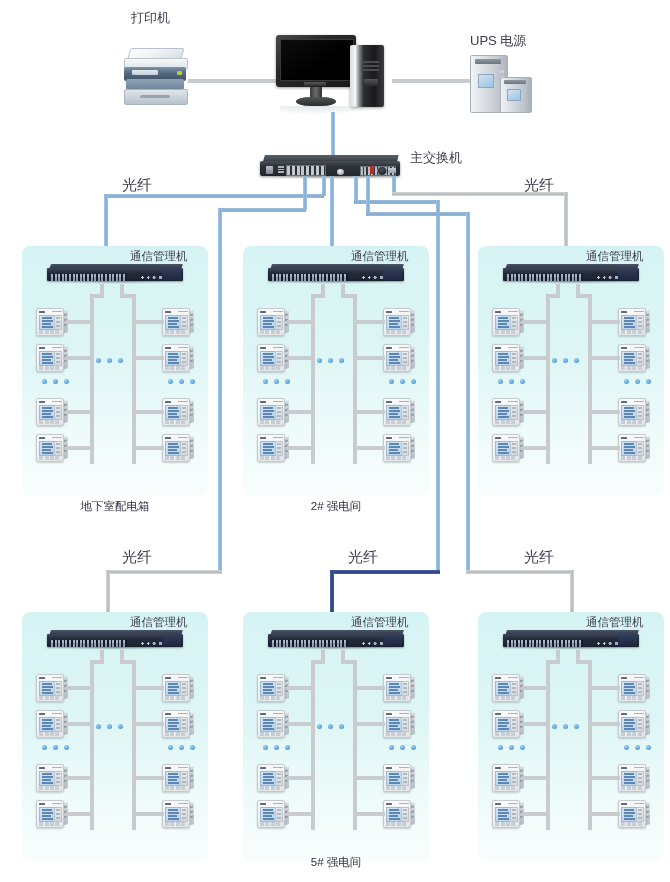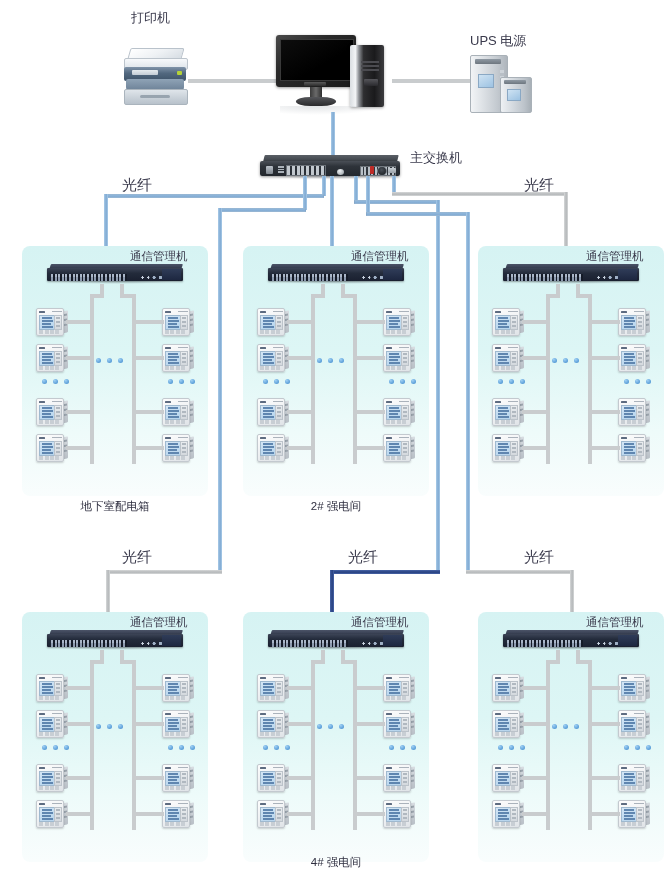--- a/index.html
+++ b/index.html
@@ -1683,15 +1683,15 @@
       </div>
       <div class="dots3" style="left:624px;top:745px;">
         <span></span>
         <span></span>
         <span></span>
       </div>
     </div>
 
   <div class="lbl-panel" style="left:22px;top:500px;width:186px;">地下室配电箱</div>
   <div class="lbl-panel" style="left:243px;top:500px;width:186px;">2# 强电间</div>
-  <div class="lbl-panel" style="left:243px;top:856px;width:186px;">4# 强电间</div>
+  <div class="lbl-panel" style="left:243px;top:856px;width:186px;">5# 强电间</div>
 
 </div>
 
 </body></html>

